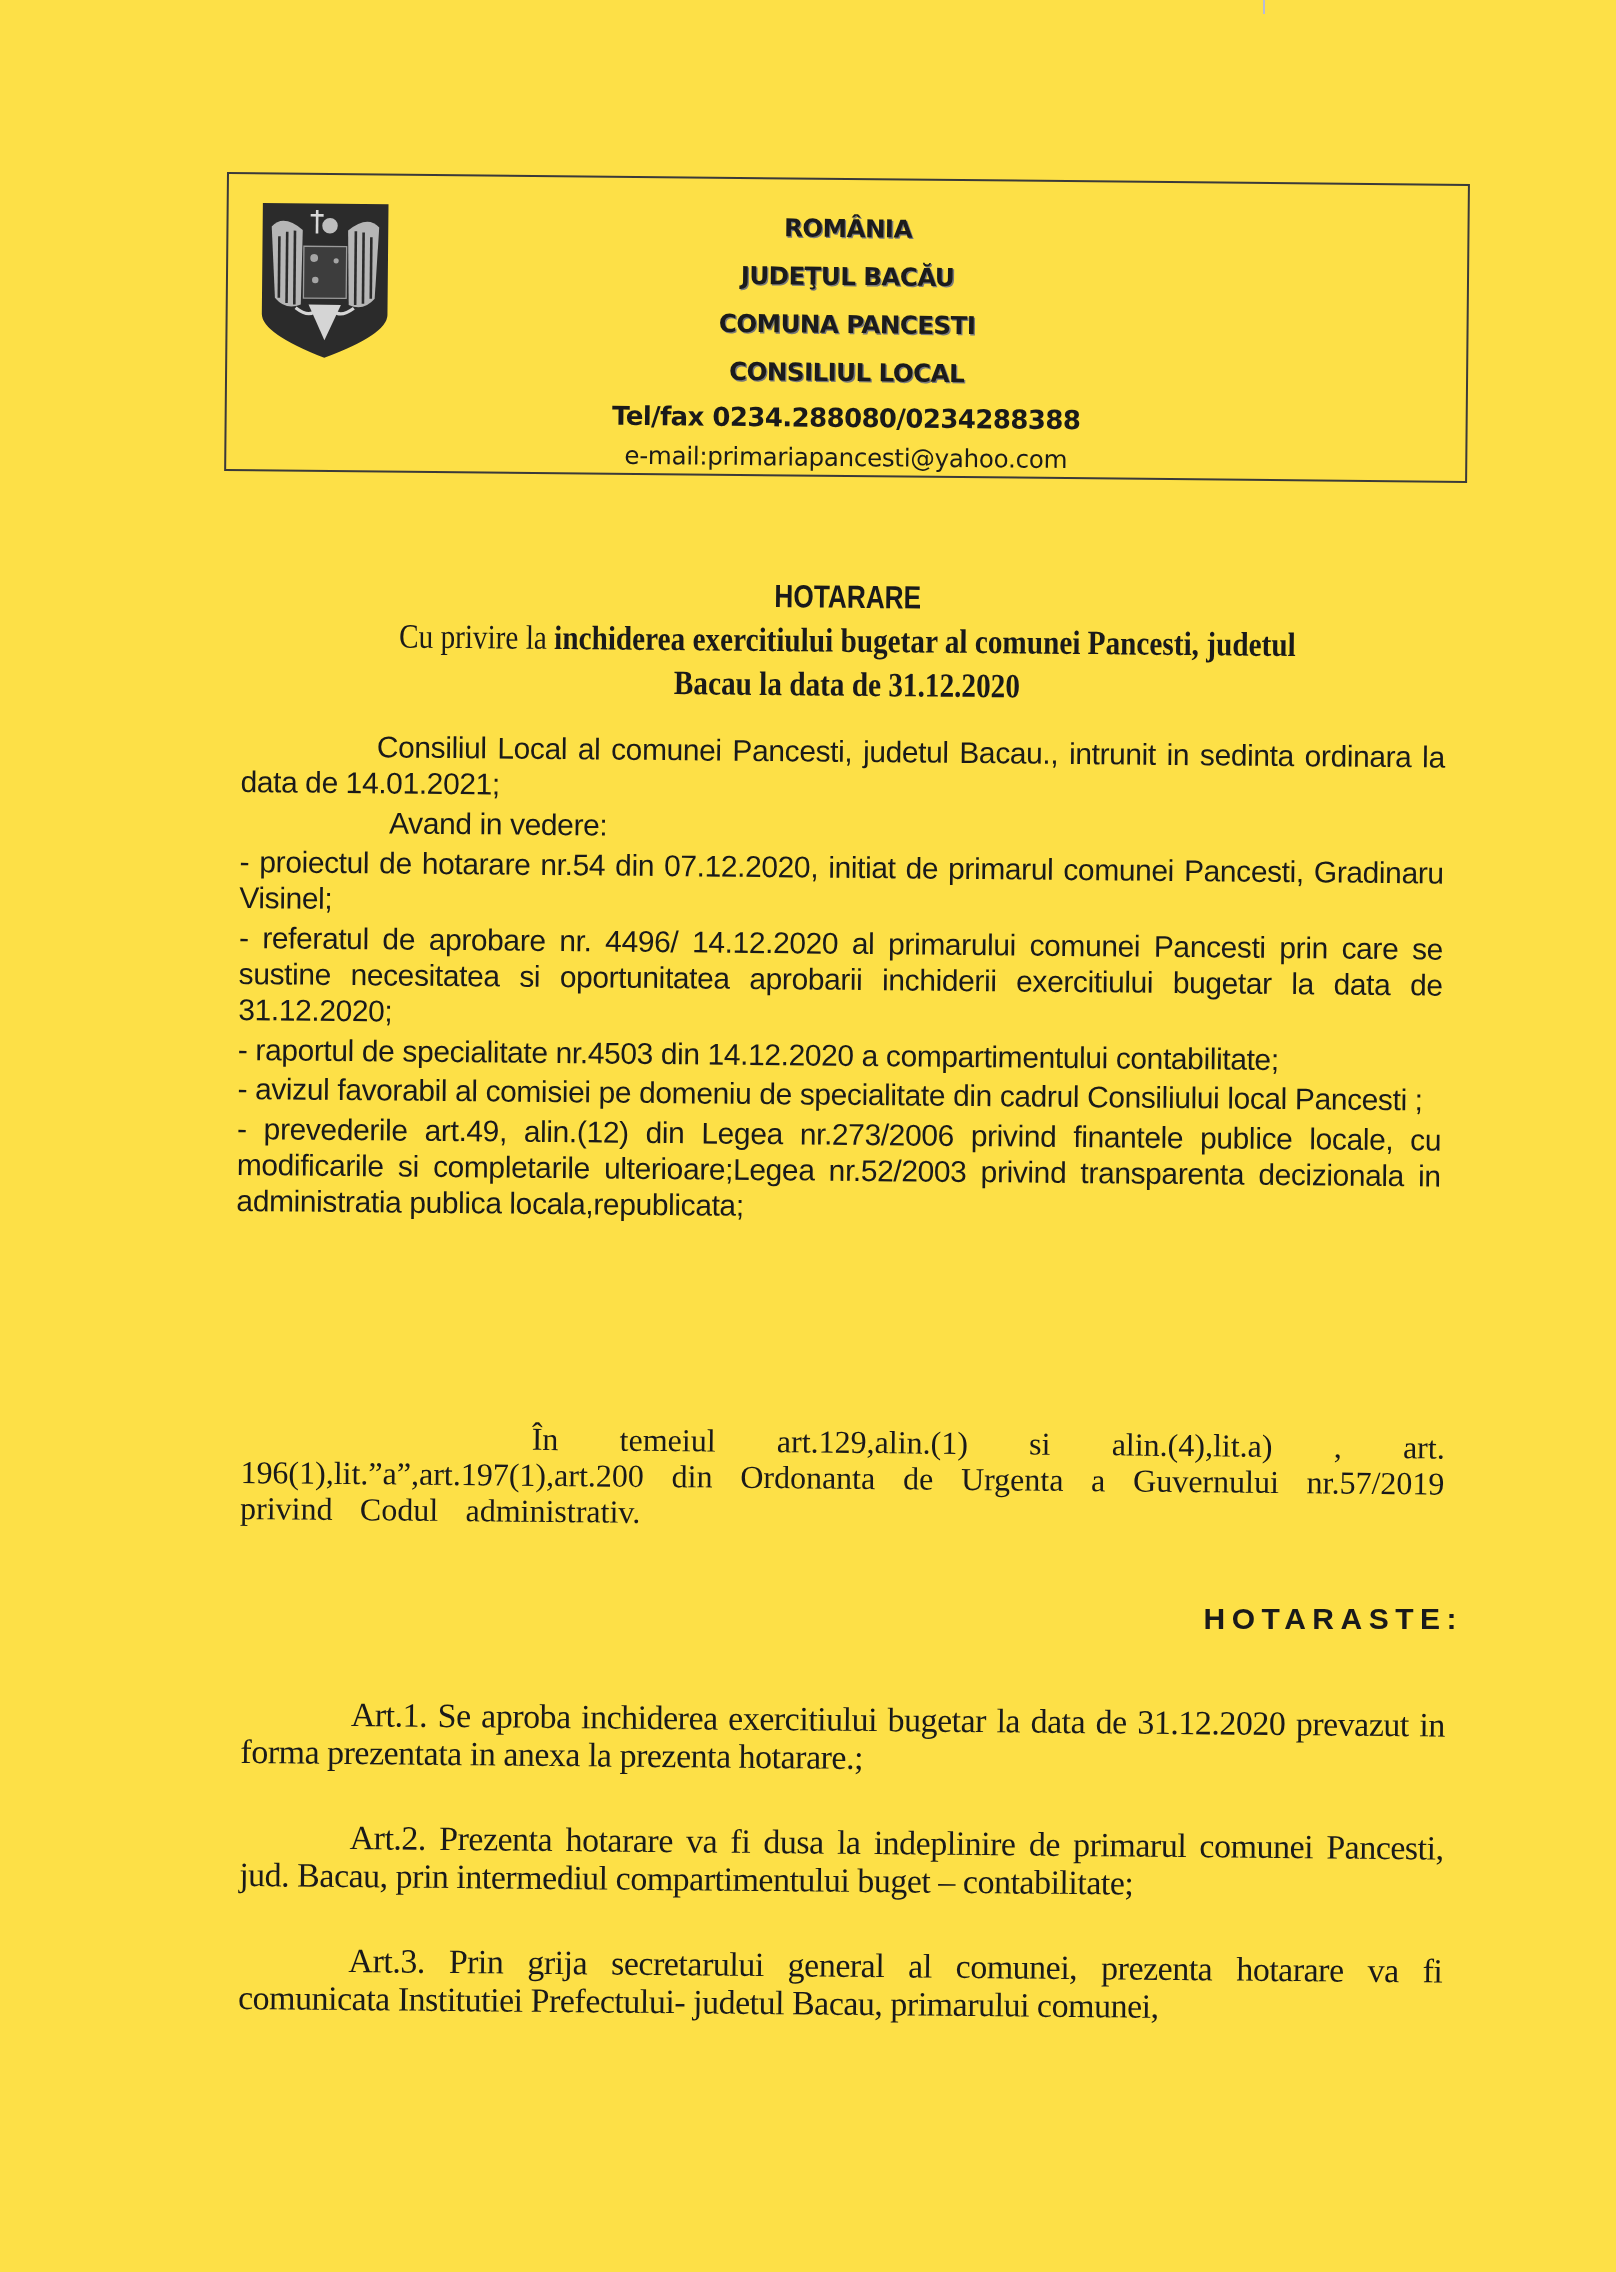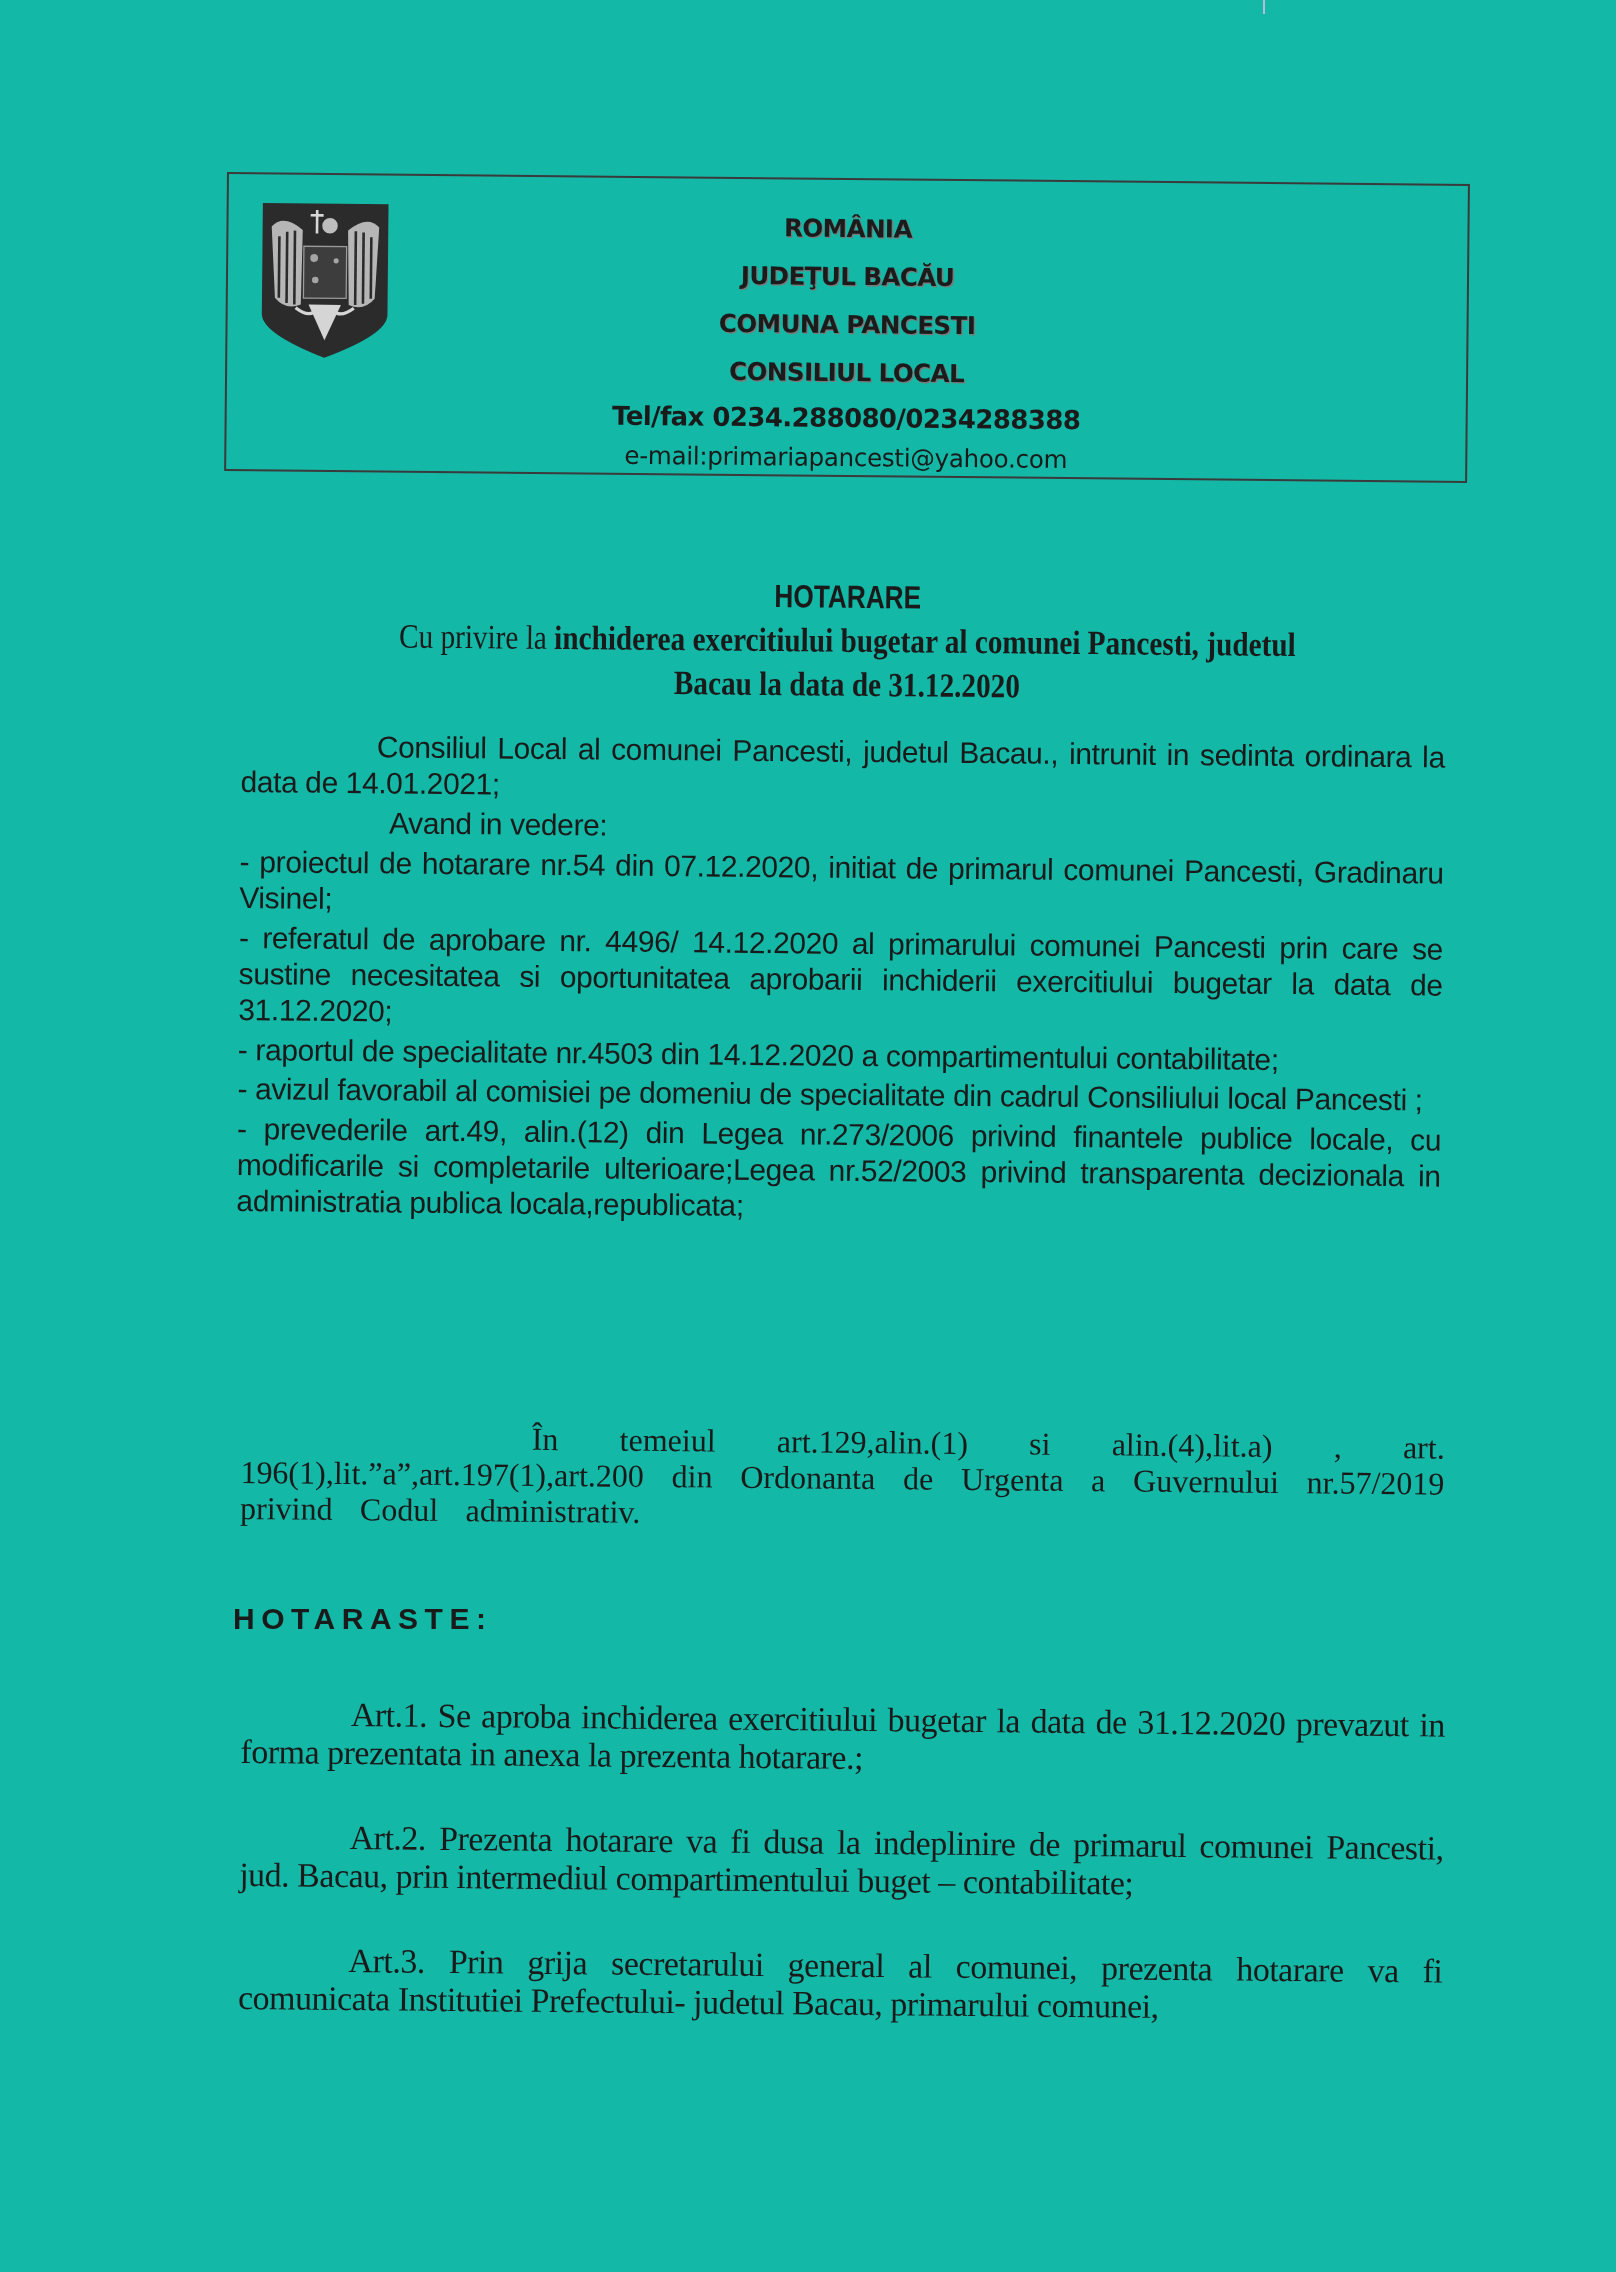--- a/index.html
+++ b/index.html
@@ -12,21 +12,21 @@
     height: 2273px;
     position: relative;
     overflow: hidden;
     color: #1a1a1a;
   }
   .page {
     position: absolute;
     left: 0; top: 0;
     width: 1616px;
     height: 2273px;
-    background: #14b8a6;
+    background: #fde047;
   }
   .scan-mark {
     position: absolute;
     left: 1263px;
     top: 0;
     width: 1.9px;
     height: 14.2px;
     background: #b9bbd6;
   }
   
@@ -140,21 +140,21 @@
     text-align: justify;
     text-align-last: left;
   }
   .temei { text-indent: 291px; word-spacing: 19.4px; }
 
   .decides {
     position: absolute;
     left: 233px;
     top: 1602px;
     width: 1230px;
-    text-align: left;
+    text-align: right;
     font-family: "Liberation Sans", sans-serif;
     font-weight: bold;
     font-size: 30px;
     letter-spacing: 6.5px;
   }
 
   .articles {
     position: absolute;
     left: 241px;
     top: 1695px;

